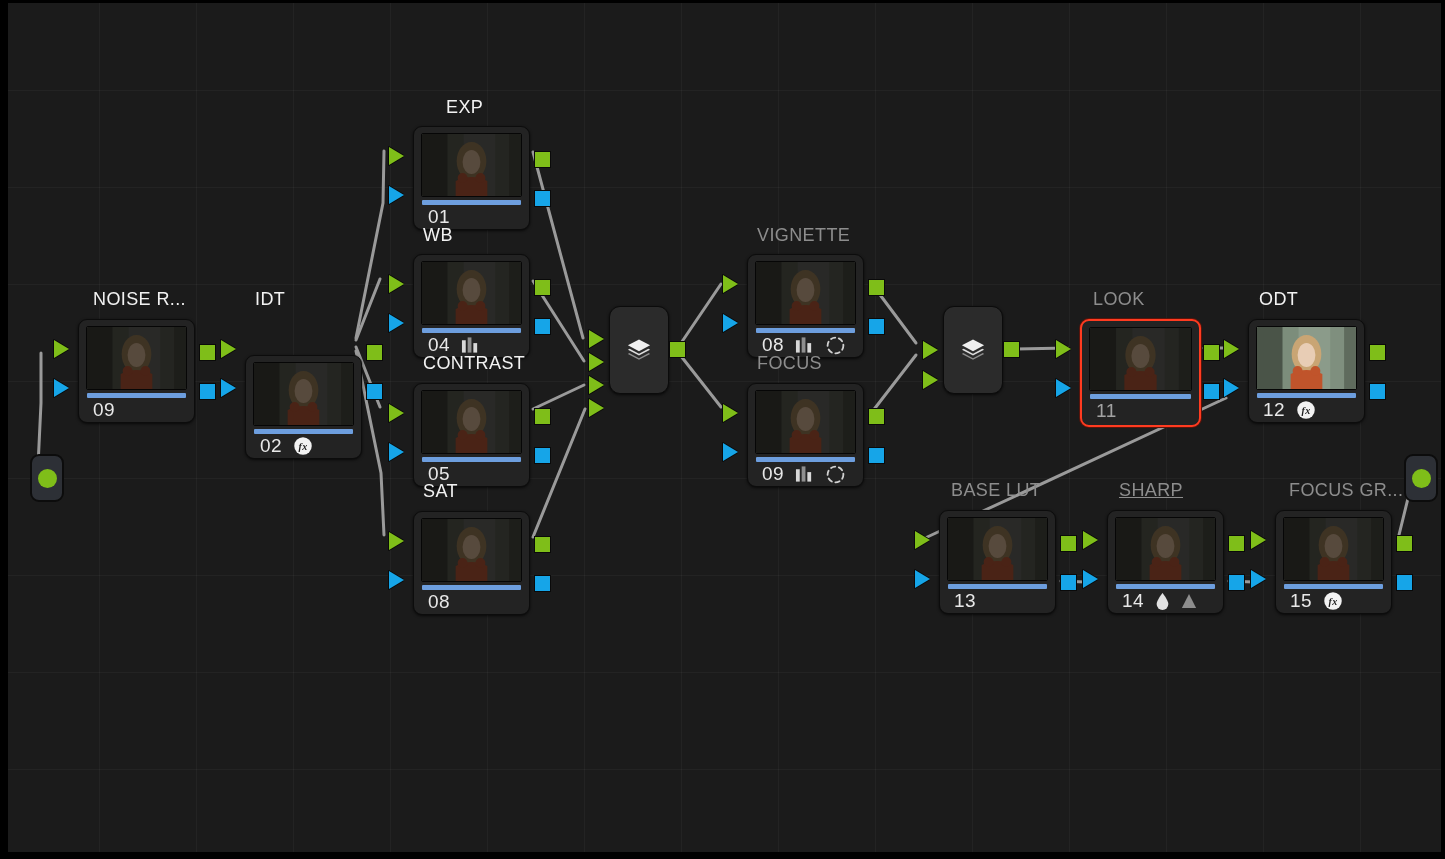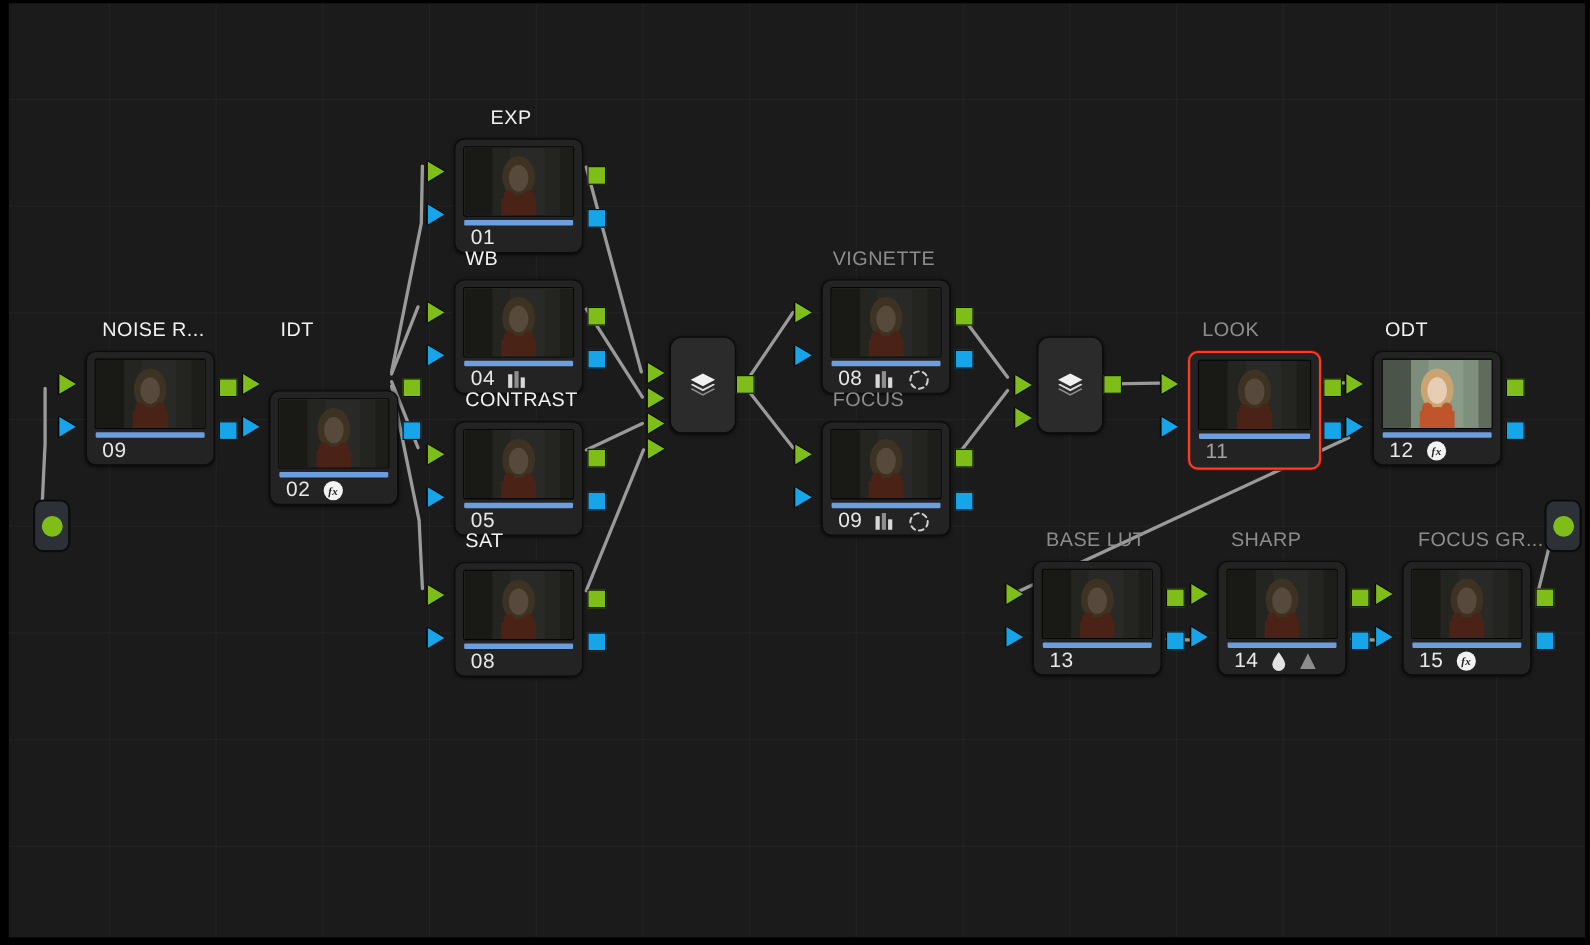--- a/index.html
+++ b/index.html
@@ -506,21 +506,21 @@
         </svg>
             </span>
             <span class="icn">
         <svg width="16" height="18" viewBox="0 0 18 20">
           <path d="M9 2 L17 18 L1 18 Z" fill="#8d8d8d"></path>
         </svg>
             </span>
       </div>
     </div>
       </div>
-      <div class="cap dim" style="left: 1111px; top: 477px;">SHARP</div>
+      <div class="cap dim" style="left: 1111px; top: 477px; text-decoration: underline;">SHARP</div>
       <div class="ptri g" style="left: 1075px; top: 528px;"></div>
       <div class="ptri b" style="left: 1075px; top: 567px;"></div>
       <div class="psq g" style="left: 1220px; top: 532px;"></div>
       <div class="psq b" style="left: 1220px; top: 571px;"></div>
       <div class="node" style="left: 1267px; top: 507px; width: 115px; height: 102px;">
     <div class="nbody">
       <div class="thumb">
   <svg width="100%" height="100%" viewBox="0 0 100 62" preserveAspectRatio="none">
     <rect x="0" y="0" width="100" height="62" fill="#3b3c38"></rect>
     <rect x="0" y="0" width="26" height="62" fill="#242520"></rect>

